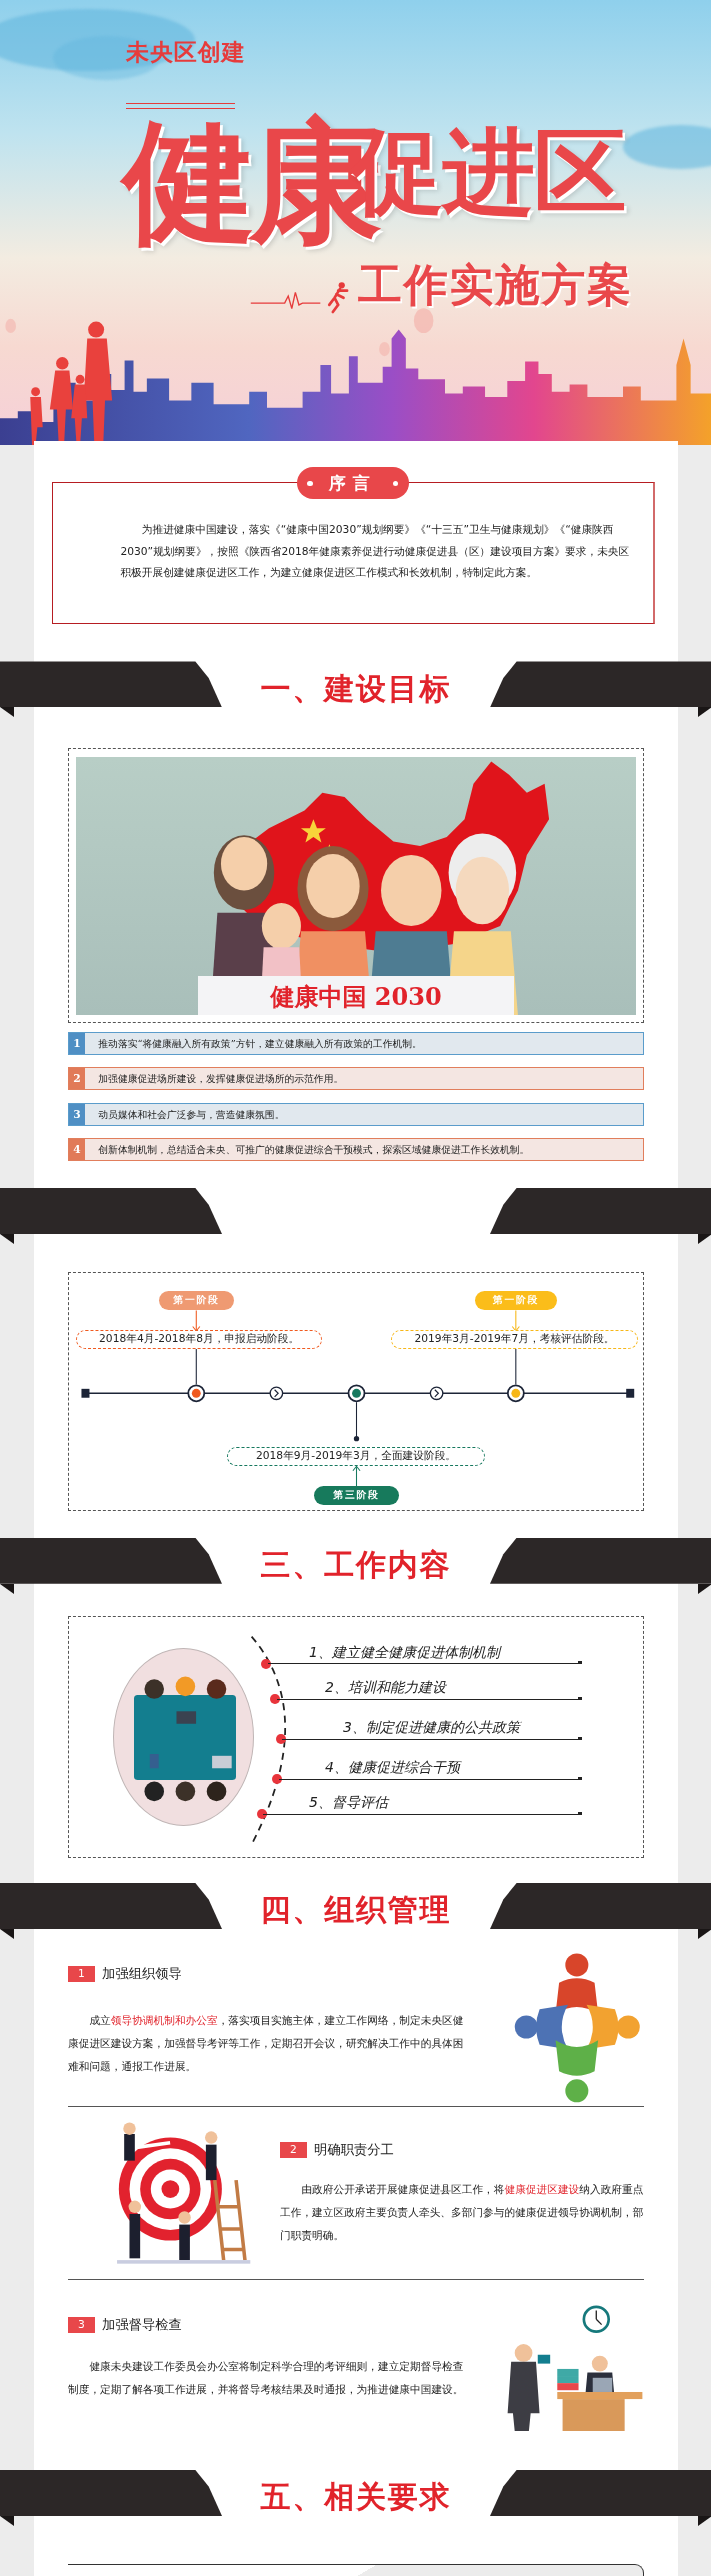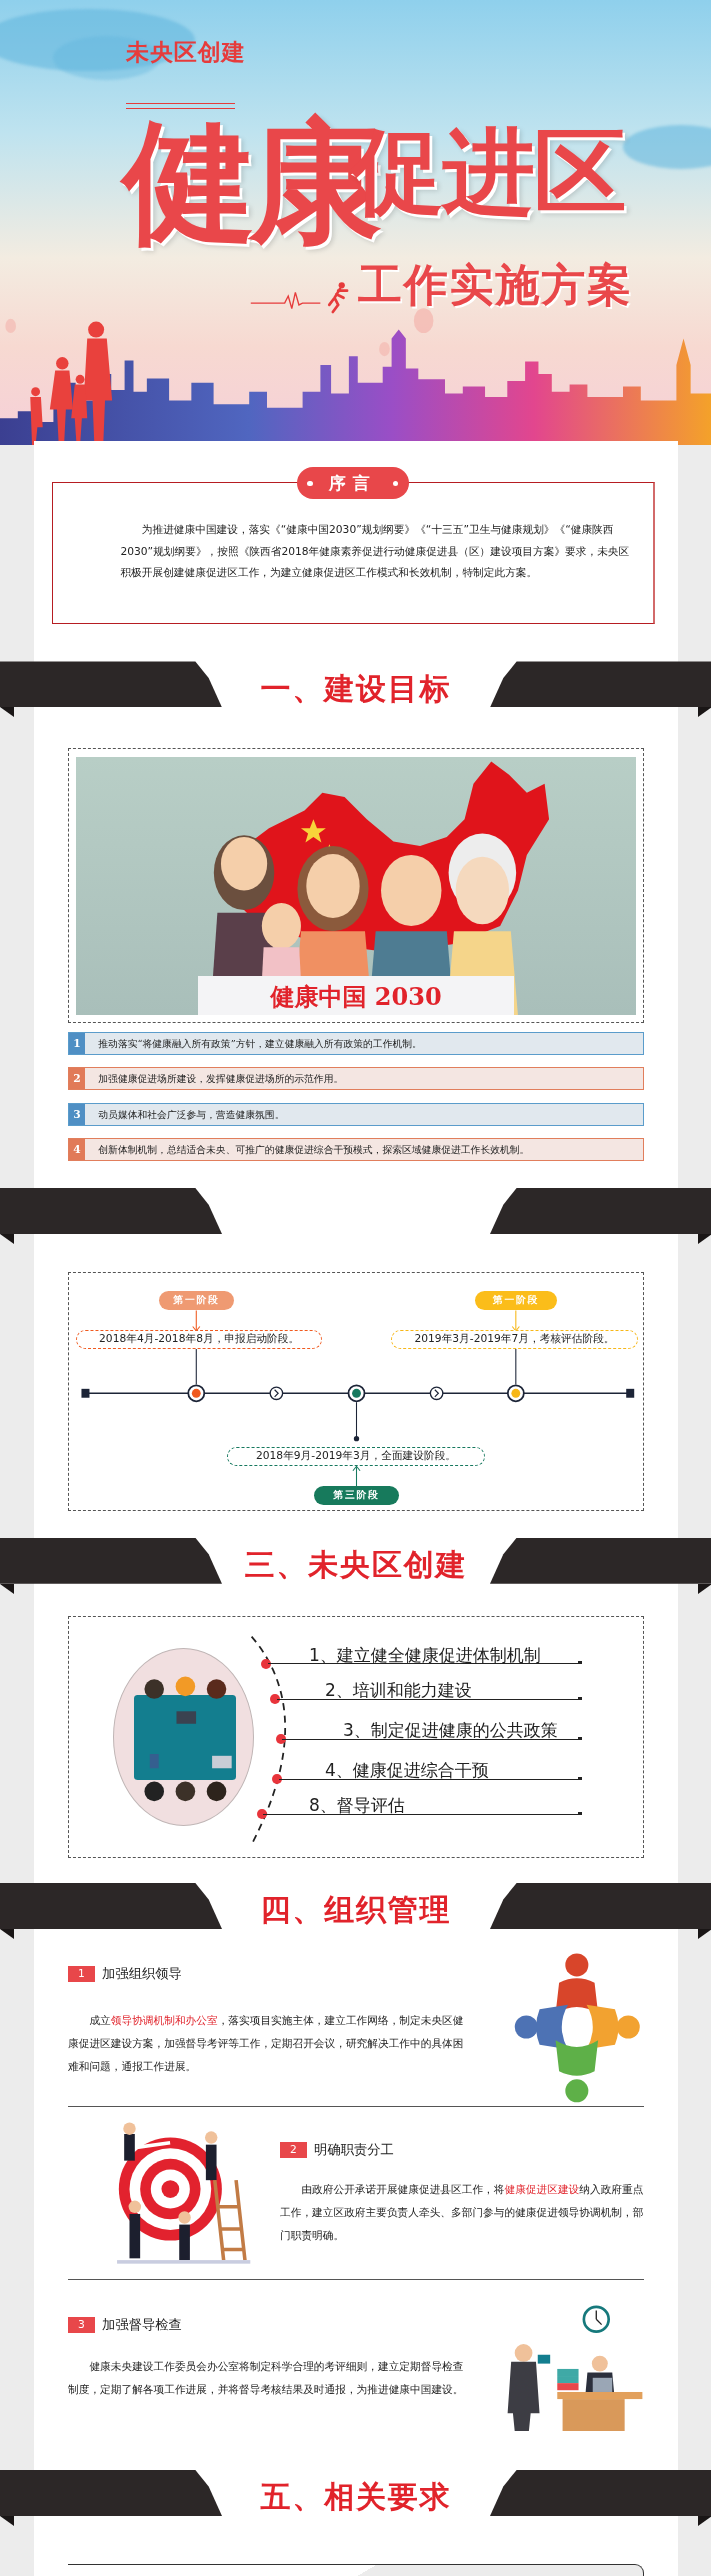--- a/index.html
+++ b/index.html
@@ -56,21 +56,21 @@
   
   .timeline { position: relative; height: 237px; }
   .pill { position: absolute; height: 19.6px; border-radius: 9.8px; color: #fff; font-size: 9.8px; font-weight: bold; display: flex; align-items: center; justify-content: center; letter-spacing: 1.8px; }
   .dbox { position: absolute; height: 19.6px; border: 1.3px dashed; border-radius: 9.8px; font-size: 10.7px; display: flex; align-items: center; justify-content: center; background: #fff; }
   .tl-svg { position: absolute; left: 0; top: 0; }
 
   
   .work { position: relative; height: 240px; }
   .work-circle { position: absolute; left: 44px; top: 31px; width: 141px; height: 178px; border-radius: 50%; background: #f1dfe0; border: 0.9px solid #bfb5b5; overflow: hidden; }
   .work-table { position: absolute; left: 19.6px; top: 46px; width: 102px; height: 85px; background: #137e8f; border-radius: 3.6px; }
-  .work-item { position: absolute; font-size: 17px; color: #222; }
+  .work-item { position: absolute; font-size: 14px; color: #222; font-style: italic; }
   .work-line { position: absolute; height: 1.3px; background: #222; }
   .work-dot { position: absolute; width: 9.8px; height: 9.8px; border-radius: 50%; background: #e8343b; }
   .work-end { position: absolute; width: 3.6px; height: 3.6px; background: #222; }
 
   
   .org { margin: 0 34px; position: relative; }
   .org-block { position: relative; border-bottom: 1.8px solid #555; }
   .num-tag { display: inline-flex; width: 27px; height: 16px; background: #e8474a; color: #fff; font-size: 10.7px; align-items: center; justify-content: center; margin-right: 7.1px; vertical-align: middle; }
   .org-title { font-size: 13.3px; color: #222; display: flex; align-items: center; }
   .org-p { font-size: 10.7px; line-height: 23px; text-indent: 2em; color: #222; }
@@ -247,21 +247,21 @@
         <div class="dbox" style="left:158px;top:174px;width:258px;border-color:#17795f;">2018年9月-2019年3月，全面建设阶段。</div>
         <div class="pill" style="left:245px;top:213px;width:85px;background:#177a5c;">第三阶段</div>
       </div>
     </div>
 
     <div class="sec-head" style="margin-top:27px;">
       <div class="ribbon left"></div>
       <div class="ribbon-fold l"></div>
       <div class="ribbon right"></div>
       <div class="ribbon-fold r"></div>
-      <div class="sec-title">三、未央区创建</div>
+      <div class="sec-title">三、工作内容</div>
     </div>
 
     <div class="dashed-box" style="margin-top:14.2px;">
       <div class="work">
         <div class="work-circle">
           <div class="work-table"></div>
           <svg width="141" height="178" viewBox="0 0 158 200" style="position:absolute;left:0;top:0">
             <circle cx="45" cy="45" r="11" fill="#3c3128"></circle>
             <circle cx="80" cy="42" r="11" fill="#f29a26"></circle>
             <circle cx="115" cy="45" r="11" fill="#5a2a1c"></circle>
@@ -293,21 +293,21 @@
         <div class="work-item" style="left:274px;top:102px;">3、制定促进健康的公共政策</div>
 
         <div class="work-dot" style="left:203px;top:157px;"></div>
         <div class="work-line" style="left:210px;top:162px;width:301px;"></div>
         <div class="work-end" style="left:509px;top:160px;"></div>
         <div class="work-item" style="left:256px;top:142px;">4、健康促进综合干预</div>
 
         <div class="work-dot" style="left:188px;top:192px;"></div>
         <div class="work-line" style="left:194px;top:197px;width:317px;"></div>
         <div class="work-end" style="left:509px;top:195px;"></div>
-        <div class="work-item" style="left:240px;top:177px;">8、督导评估</div>
+        <div class="work-item" style="left:240px;top:177px;">5、督导评估</div>
       </div>
     </div>
 
     <div class="sec-head" style="margin-top:25px;padding-left:43px;">
       <div class="ribbon left"></div>
       <div class="ribbon-fold l"></div>
       <div class="ribbon right"></div>
       <div class="ribbon-fold r"></div>
       <div class="sec-title">四、组织管理</div>
     </div>

